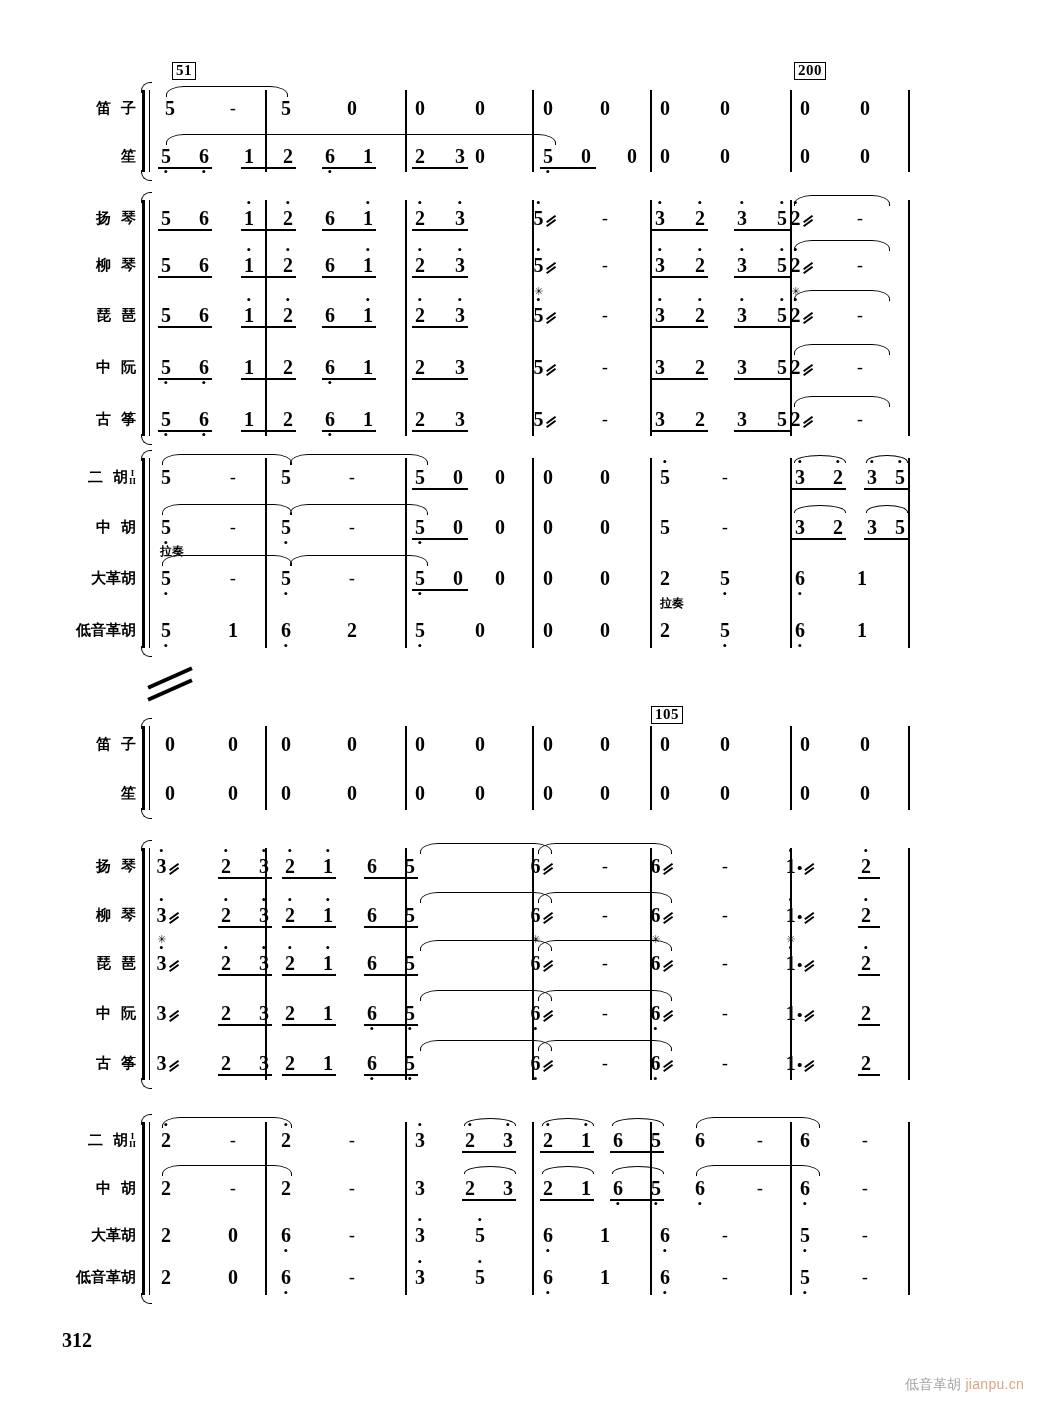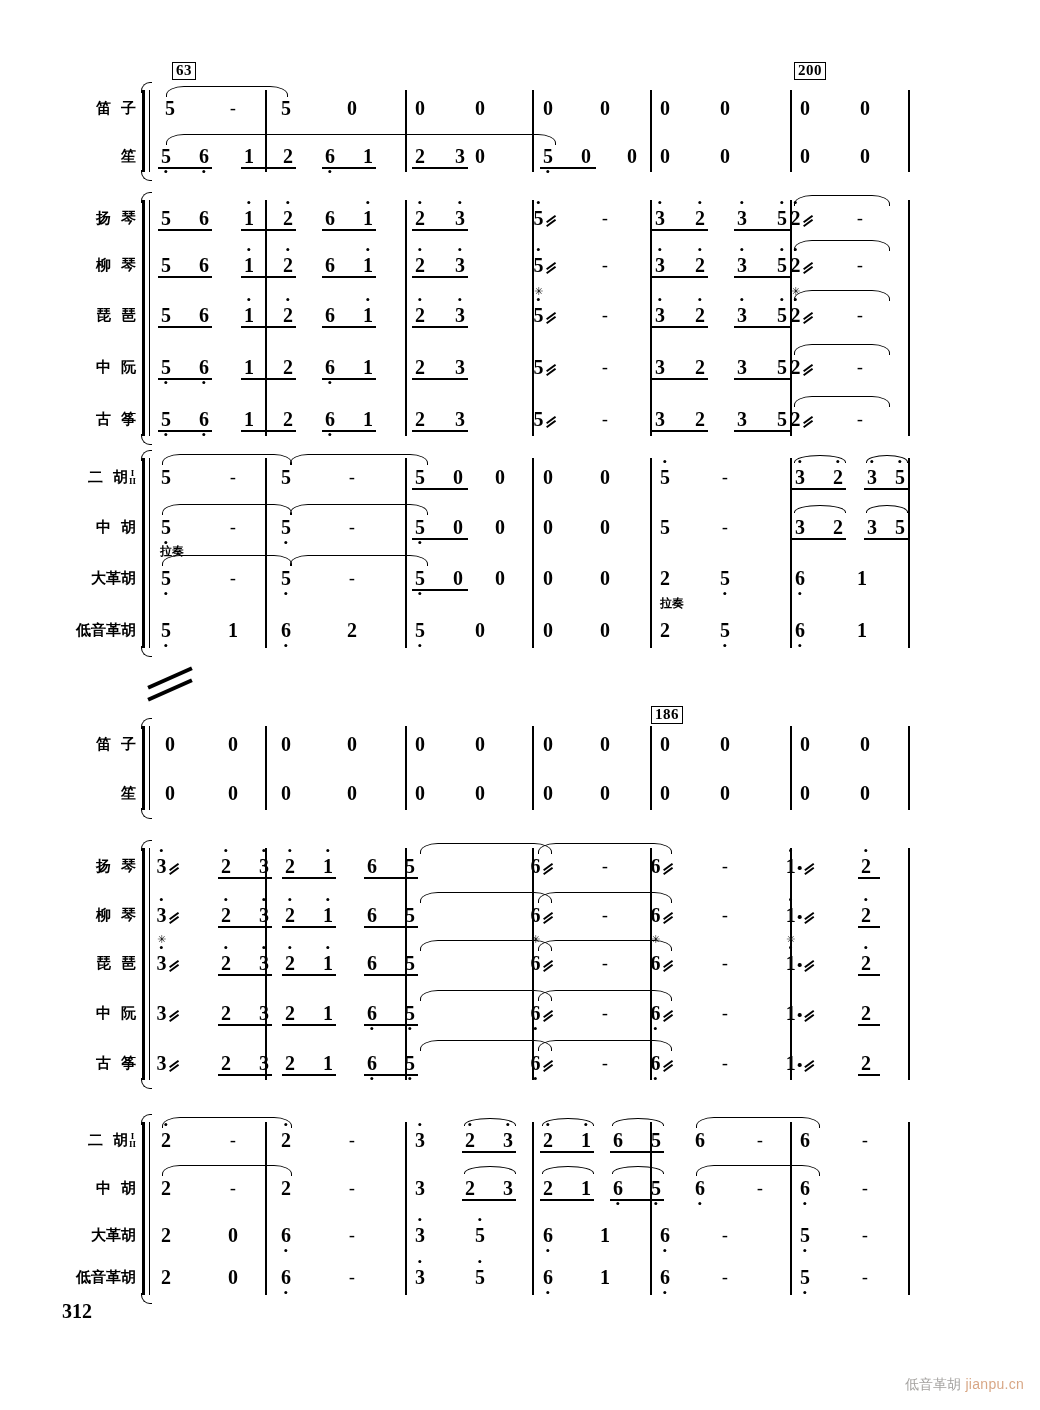--- a/index.html
+++ b/index.html
@@ -206,20 +206,21 @@
     white-space: nowrap;
     transform: translateY(-50%);
   }
 
   
   .pageno {
     position: absolute;
     font-family: "Liberation Serif", serif;
     font-size: 20px;
     font-weight: 700;
+    margin-top: 29px;
   }
 
   
   .watermark {
     position: absolute;
     font-size: 14px;
     white-space: nowrap;
     opacity: .62;
   }
   .watermark .cn { color: #6d6a66; font-family: "DejaVu Sans", sans-serif; }
@@ -726,23 +727,23 @@
       <div class="note" style="left:286px; top:1277px;"><span class="dotwrap">6<span class="oct-dn"></span></span></div>
       <div class="note dash" style="left:352px; top:1277px;"><span class="dotwrap">-</span></div>
       <div class="note" style="left:420px; top:1277px;"><span class="dotwrap">3<span class="oct-up"></span></span></div>
       <div class="note" style="left:480px; top:1277px;"><span class="dotwrap">5<span class="oct-up"></span></span></div>
       <div class="note" style="left:548px; top:1277px;"><span class="dotwrap">6<span class="oct-dn"></span></span></div>
       <div class="note" style="left:605px; top:1277px;"><span class="dotwrap">1</span></div>
       <div class="note" style="left:665px; top:1277px;"><span class="dotwrap">6<span class="oct-dn"></span></span></div>
       <div class="note dash" style="left:725px; top:1277px;"><span class="dotwrap">-</span></div>
       <div class="note" style="left:805px; top:1277px;"><span class="dotwrap">5<span class="oct-dn"></span></span></div>
       <div class="note dash" style="left:865px; top:1277px;"><span class="dotwrap">-</span></div>
-      <div class="rehearsal" style="left:184px; top:62px;">63</div>
+      <div class="rehearsal" style="left:184px; top:62px;">51</div>
       <div class="rehearsal" style="left:810px; top:62px;">200</div>
-      <div class="rehearsal" style="left:667px; top:706px;">186</div>
+      <div class="rehearsal" style="left:667px; top:706px;">105</div>
       <div class="anno" style="left:160px; top:551px;">拉奏</div>
       <div class="anno" style="left:660px; top:603px;">拉奏</div>
     </div>
 
   <div class="pageno" style="left:62px; top:1300px;">312</div>
 
   <div class="watermark" style="left:905px; top:1376px;">
     <span class="cn">低音革胡</span>
     <span class="en">jianpu.cn</span>
   </div>

